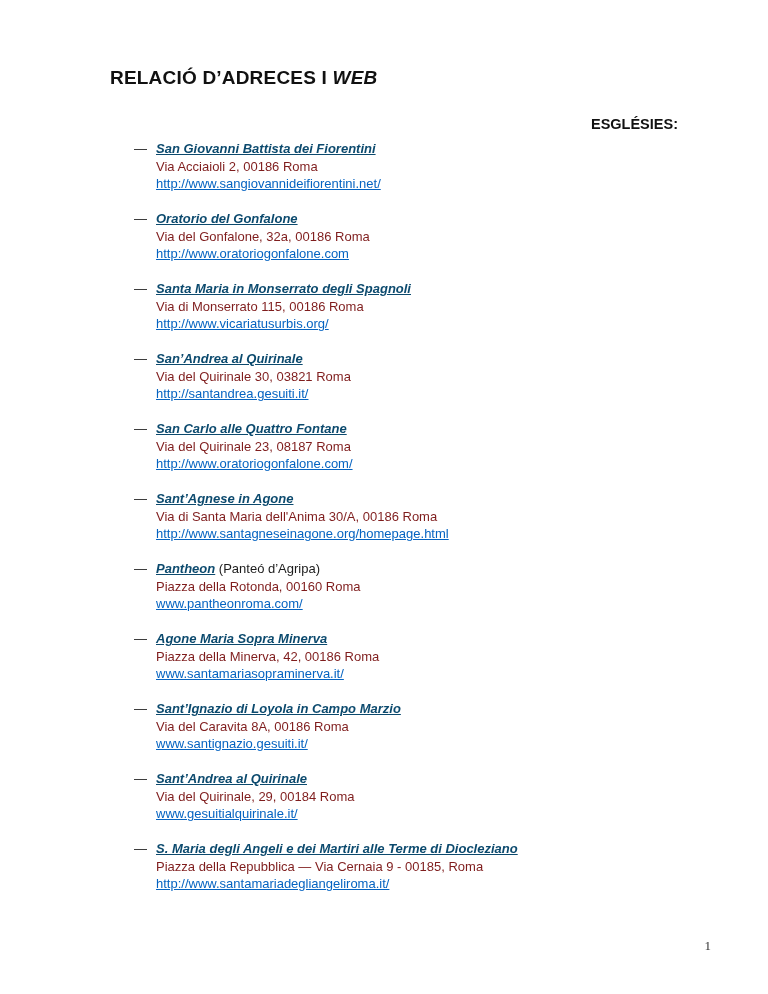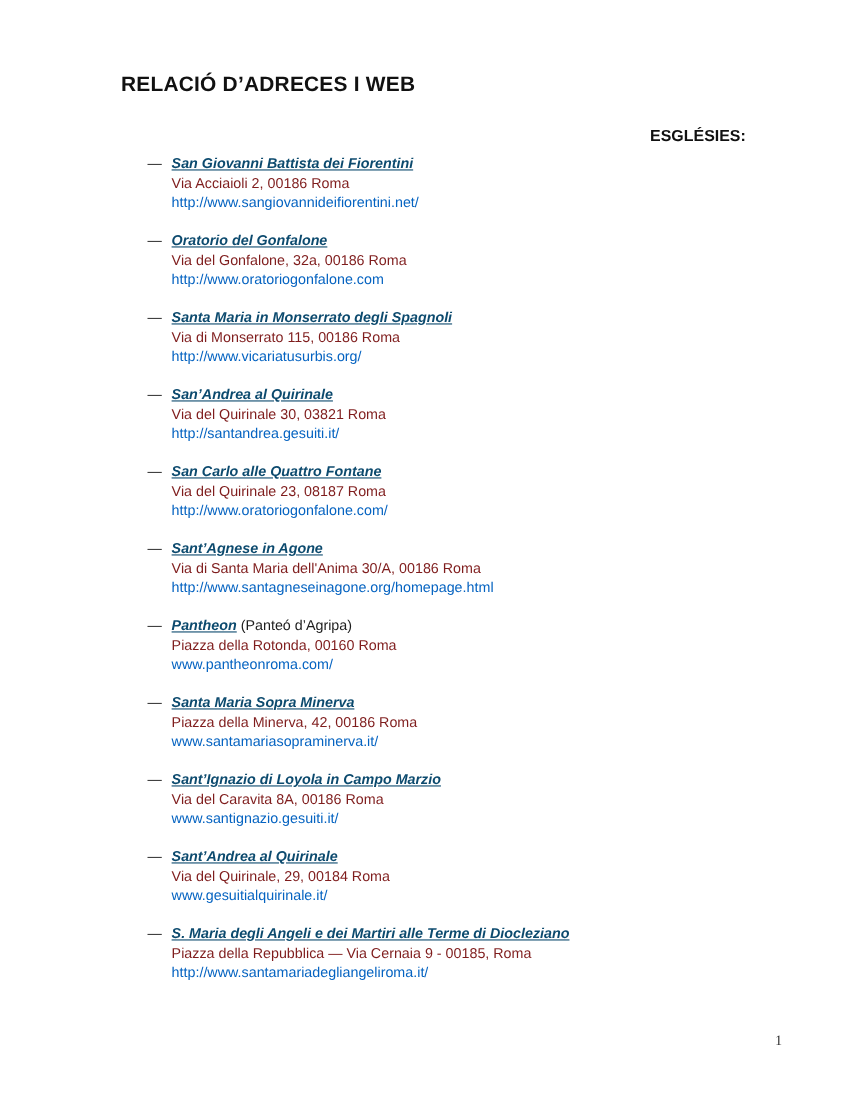--- a/index.html
+++ b/index.html
@@ -22,20 +22,21 @@
   }
   .doc-title {
     font-size: 19px;
     font-weight: bold;
     line-height: 23px;
     margin: 0 0 27px 0;
     letter-spacing: 0.2px;
     color: #111111;
   }
   .doc-title .title-italic {
+    font-style: italic;
   }
   .section-heading {
     font-size: 14.5px;
     font-weight: bold;
     line-height: 17px;
     margin: 0 0 7px 0;
     color: #111111;
     text-align: right;
   }
   .church-list {
@@ -67,20 +68,21 @@
     font-weight: normal;
     font-style: normal;
     color: #1c1c1c;
     text-align: right;
   }
   .entry .address {
     color: #7f1d1d;
   }
   .entry a.link {
     color: #0563C1;
+    text-decoration: underline;
     cursor: pointer;
   }
   .page-number {
     position: absolute;
     right: 57px;
     bottom: 40px;
     font-family: "Liberation Serif", serif;
     font-size: 13px;
     color: #333333;
   }
@@ -148,21 +150,21 @@
     <span class="dash">—</span>
     <div class="entry-body">
       <div><span class="name">Pantheon</span><span class="name-note"> (Panteó d’Agripa)</span></div>
       <div class="address">Piazza della Rotonda, 00160 Roma</div>
       <div><a class="link">www.pantheonroma.com/</a></div>
     </div>
   </div>
         <div class="entry">
     <span class="dash">—</span>
     <div class="entry-body">
-      <div><span class="name">Santa Maria Sopra Minerva</span><span class="name-note"></span></div>
+      <div><span class="name">Agone Maria Sopra Minerva</span><span class="name-note"></span></div>
       <div class="address">Piazza della Minerva, 42, 00186 Roma</div>
       <div><a class="link">www.santamariasopraminerva.it/</a></div>
     </div>
   </div>
         <div class="entry">
     <span class="dash">—</span>
     <div class="entry-body">
       <div><span class="name">Sant’Ignazio di Loyola in Campo Marzio</span><span class="name-note"></span></div>
       <div class="address">Via del Caravita 8A, 00186 Roma</div>
       <div><a class="link">www.santignazio.gesuiti.it/</a></div>

